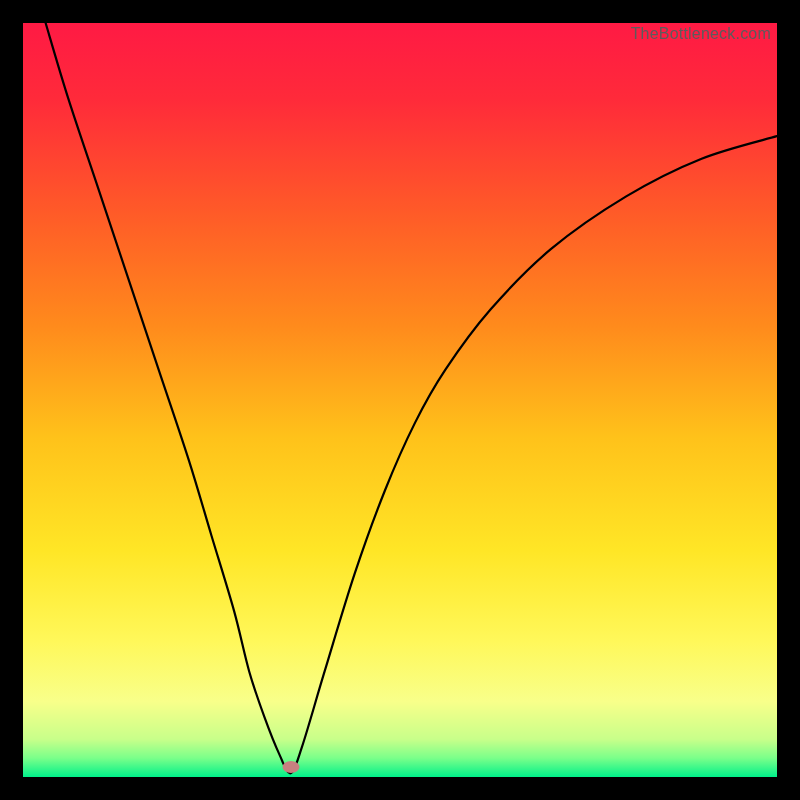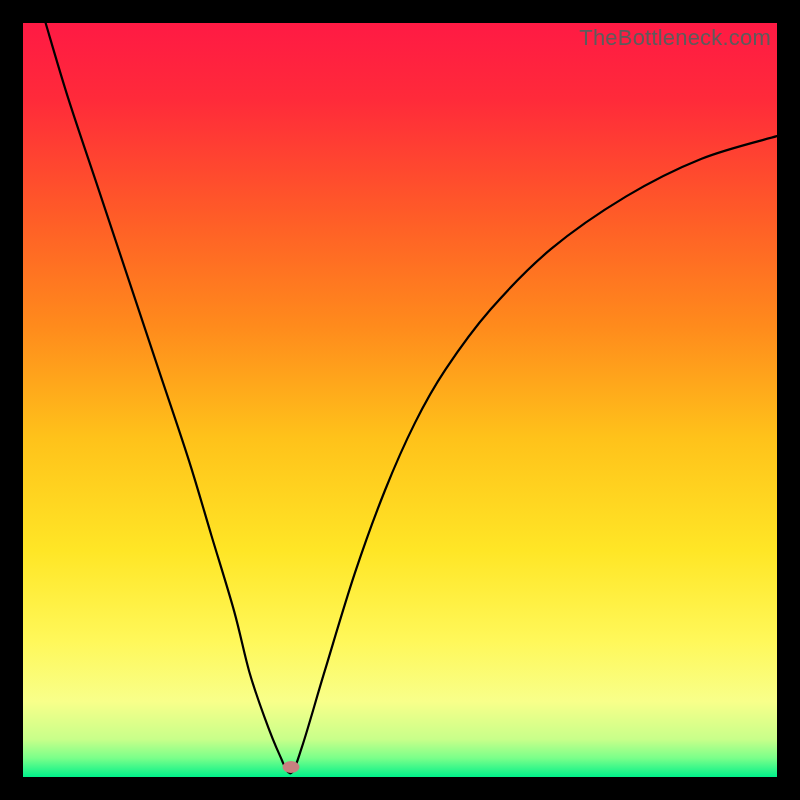--- a/index.html
+++ b/index.html
@@ -16,21 +16,21 @@
     left: 23px;
     top: 23px;
     width: 754px;
     height: 754px;
     overflow: hidden;
   }
   .watermark {
     position: absolute;
     top: 2px;
     right: 6px;
-    font-size: 22px;
+    font-size: 16px;
     font-weight: 500;
     color: #5c5c5c;
     letter-spacing: 0.2px;
     z-index: 10;
     margin-left: 36px;
   }
   .gradient {
     position: absolute;
     left: 0; top: 0;
     width: 100%;

